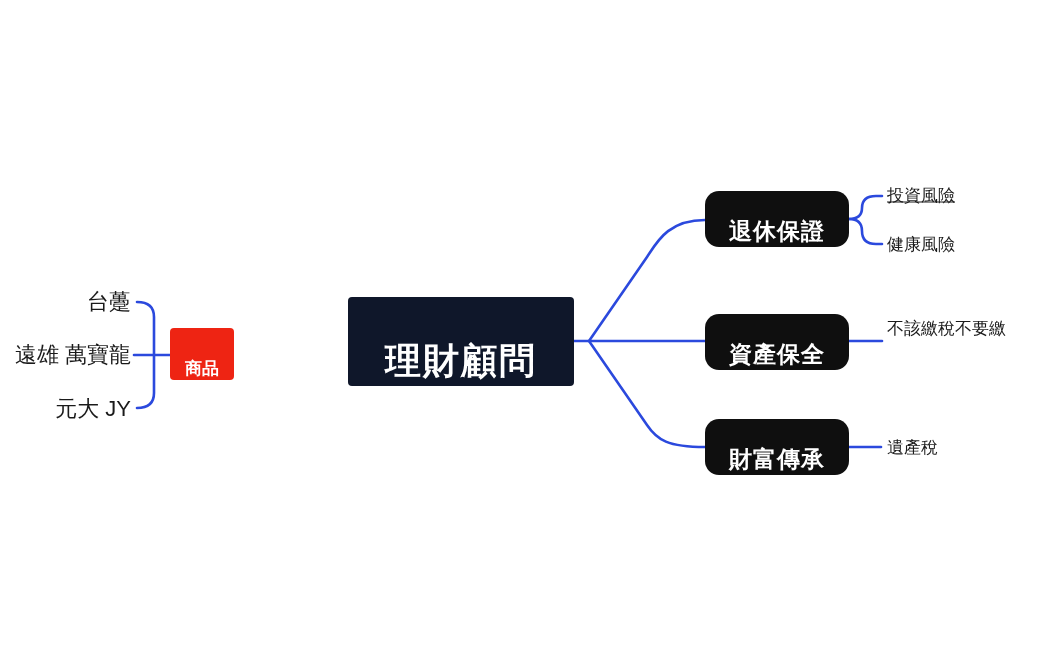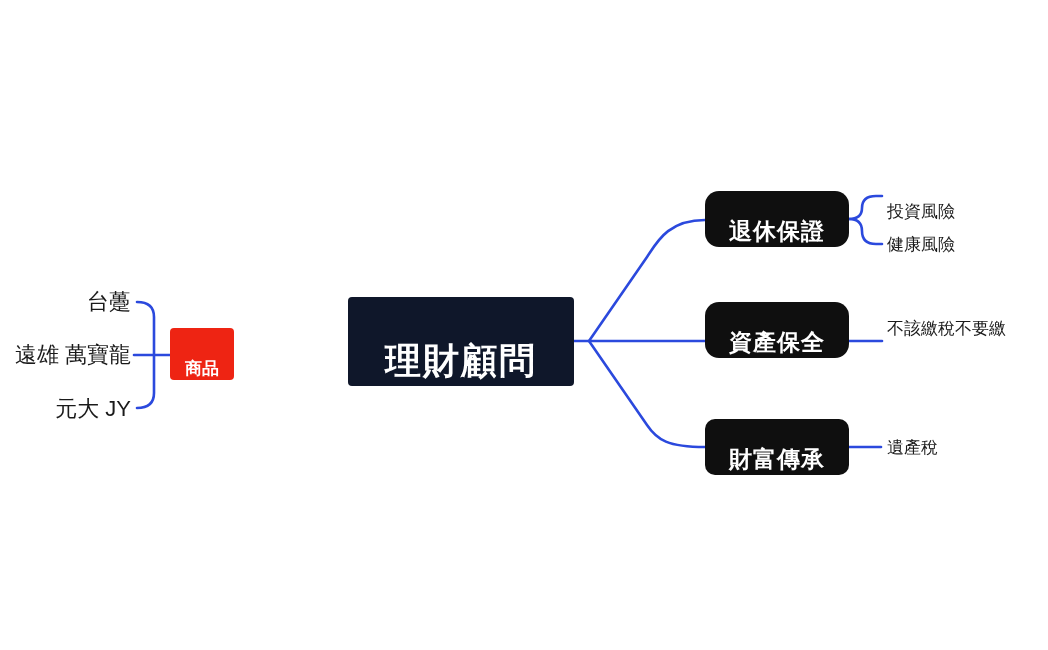--- a/index.html
+++ b/index.html
@@ -53,42 +53,42 @@
   .black-node {
     left: 705px;
     width: 144px; height: 56px;
     background: #0f0f0f;
     border-radius: 14px;
     font-size: 23px;
     font-weight: 700;
     letter-spacing: 1px;
   }
   .bn-1 { top: 191px; }
-  .bn-2 { top: 302px; }
-  .bn-3 { top: 419px; border-radius: 10px; }
+  .bn-2 { top: 314px; }
+  .bn-3 { top: 419px; }
   .leaf-label {
     position: absolute;
     transform: translateY(-50%);
     color: #1a1a1a;
     white-space: nowrap;
     cursor: default;
   }
   .left-label {
     right: 917px;
     font-size: 22px;
     text-align: left;
   }
   .right-label {
     left: 887px;
     font-size: 17px;
   }
   .ll-1 { top: 302px; }
   .ll-2 { top: 355px; }
   .ll-3 { top: 409px; }
-  .rl-1 { top: 211px; }
+  .rl-1 { top: 195px; text-decoration: underline; }
   .rl-2 { top: 244px; }
   .rl-3 { top: 328px; }
   .rl-4 { top: 447px; }
 </style>
 </head>
 <body>
 
 <div class="canvas">
 
   <svg class="links" viewBox="0 0 1048 650" xmlns="http://www.w3.org/2000/svg">

